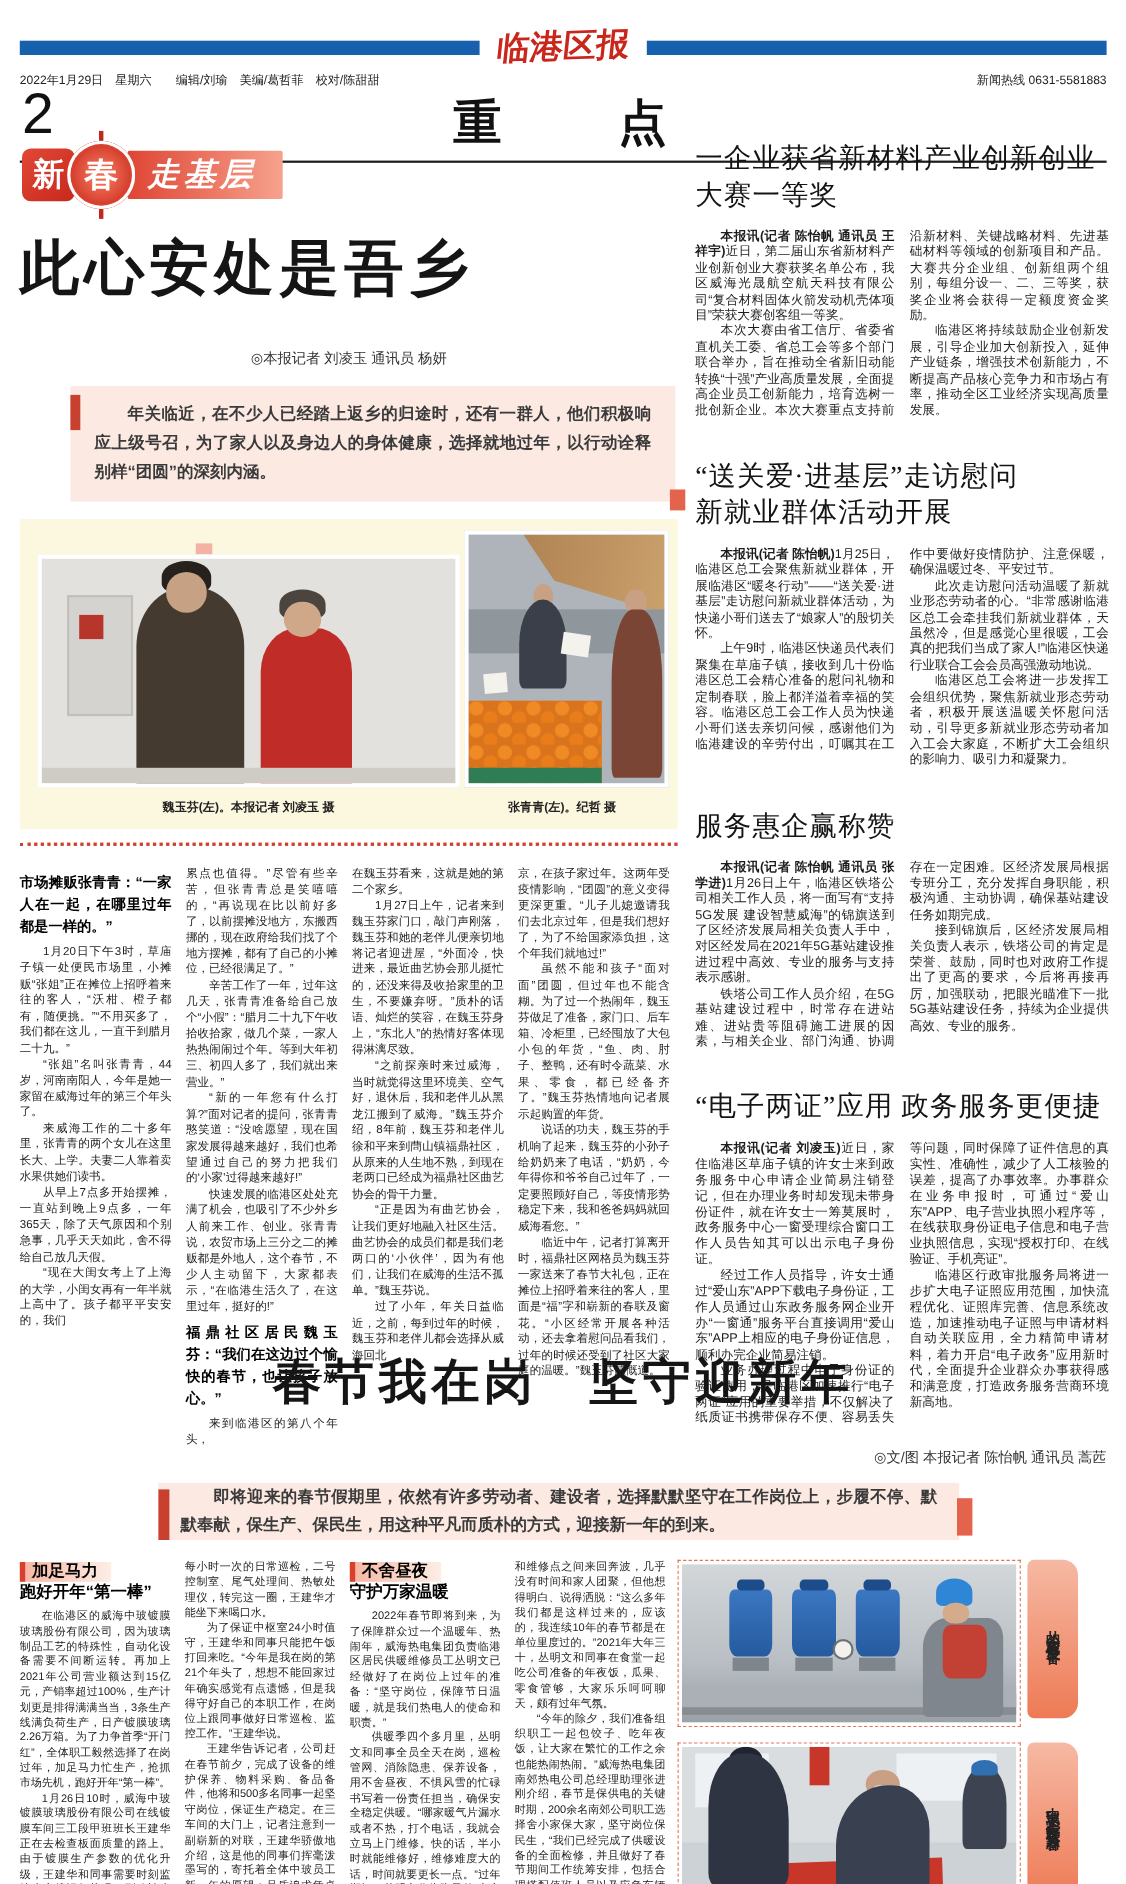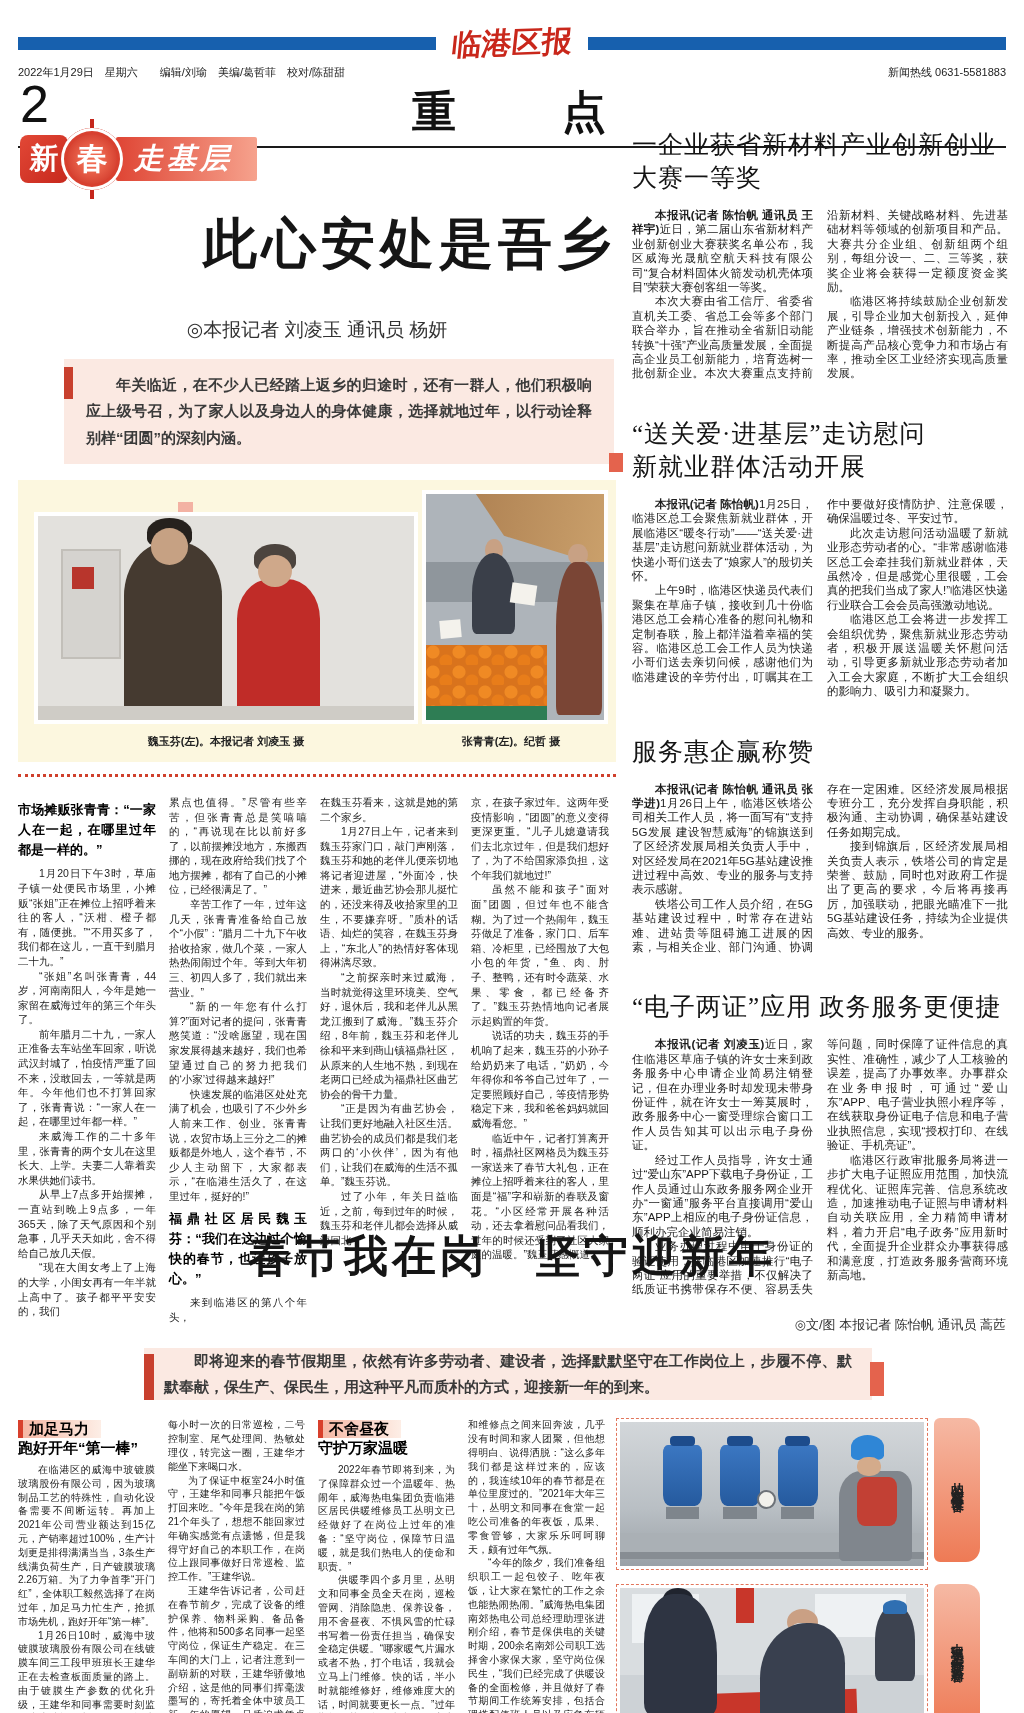--- a/index.html
+++ b/index.html
@@ -27,22 +27,22 @@
   .badge-circle{width:62px;height:62px;border-radius:50%;margin:0 -7px;z-index:2;position:relative;
               background:radial-gradient(circle,#ef6b52 20%,#c5261b 85%);
               box-shadow:inset 0 0 0 3px #fff,inset 0 0 0 6px #d8402f;
               color:#fff;font-size:31px;font-weight:bold;display:flex;align-items:center;justify-content:center;}
   .badge-circle::before{content:"";position:absolute;top:-9px;left:50%;margin-left:-2px;width:4px;height:9px;background:#c5261b;}
   .badge-circle::after{content:"";position:absolute;bottom:-9px;left:50%;margin-left:-2px;width:4px;height:9px;background:#c5261b;}
   .badge-right{height:44px;background:linear-gradient(90deg,#df4534,#f6a28d);color:#fff;
                font-size:29px;font-weight:bold;font-style:italic;letter-spacing:4px;
                display:flex;align-items:center;padding:0 24px 0 18px;border-radius:2px;}
   .f-headline{font-family:"Liberation Serif","DejaVu Serif",serif;font-weight:bold;
-              font-size:54px;letter-spacing:5px;text-align:right;margin-top:16px;color:#151515;}
-  .f-byline{text-align:center;font-size:19px;color:#333;margin-top:14px;}
+              font-size:54px;letter-spacing:5px;text-align:left;margin-top:16px;color:#151515;}
+  .f-byline{text-align:center;font-size:13px;color:#333;margin-top:14px;}
   .lead-box{position:relative;background:#fbe9e2;margin:16px 0 0 46px;width:506px;
             padding:13px 22px;font-size:15px;font-weight:600;color:#3a3a3a;
             line-height:1.75;text-indent:2em;text-align:justify;}
   .lead-box::before{content:"";position:absolute;left:0;top:8px;width:9px;height:32px;background:#c8402e;}
   .lead-box::after{content:"";position:absolute;right:-9px;bottom:-8px;width:14px;height:19px;background:#e4634d;}
   .panel{position:relative;height:282px;background:#fcf7df;margin-top:16px;}
   .deco-sq1{position:absolute;left:160px;top:22px;width:15px;height:15px;background:#f3b2a3;}
   .deco-sq2{position:absolute;left:182px;top:42px;width:13px;height:13px;background:#e8604a;}
   .photo{position:absolute;border:4px solid #fff;box-sizing:border-box;overflow:hidden;}
   .photo>div{position:absolute;}
@@ -200,21 +200,20 @@
       <div class="pcap cap1">魏玉芬(左)。本报记者 刘凌玉 摄</div>
       <div class="pcap cap2">张青青(左)。纪哲 摄</div>
     </div>
 
     <div class="dotted-rule"></div>
     <div class="f-cols">
         <div class="news-col">
           <div class="col-subhead">市场摊贩张青青：“一家人在一起，在哪里过年都是一样的。”</div>
           <p class="col-para">1月20日下午3时，草庙子镇一处便民市场里，小摊贩“张姐”正在摊位上招呼着来往的客人，“沃柑、橙子都有，随便挑。”“不用买多了，我们都在这儿，一直干到腊月二十九。”</p>
           <p class="col-para">“张姐”名叫张青青，44岁，河南南阳人，今年是她一家留在威海过年的第三个年头了。</p>
-          <p class="col-para">前年腊月二十九，一家人正准备去车站坐车回家，听说武汉封城了，怕疫情严重了回不来，没敢回去，一等就是两年。今年他们也不打算回家了，张青青说：“一家人在一起，在哪里过年都一样。”</p>
           <p class="col-para">来威海工作的二十多年里，张青青的两个女儿在这里长大、上学。夫妻二人靠着卖水果供她们读书。</p>
           <p class="col-para">从早上7点多开始摆摊，一直站到晚上9点多，一年365天，除了天气原因和个别急事，几乎天天如此，舍不得给自己放几天假。</p>
           <p class="col-para">“现在大闺女考上了上海的大学，小闺女再有一年半就上高中了。孩子都平平安安的，我们</p>
         </div>
         <div class="news-col">
           <p class="col-para cont">累点也值得。”尽管有些辛苦，但张青青总是笑嘻嘻的，“再说现在比以前好多了，以前摆摊没地方，东搬西挪的，现在政府给我们找了个地方摆摊，都有了自己的小摊位，已经很满足了。”</p>
           <p class="col-para">辛苦工作了一年，过年这几天，张青青准备给自己放个“小假”：“腊月二十九下午收拾收拾家，做几个菜，一家人热热闹闹过个年。等到大年初三、初四人多了，我们就出来营业。”</p>
           <p class="col-para">“新的一年您有什么打算?”面对记者的提问，张青青憨笑道：“没啥愿望，现在国家发展得越来越好，我们也希望通过自己的努力把我们的‘小家’过得越来越好!”</p>
           <p class="col-para">快速发展的临港区处处充满了机会，也吸引了不少外乡人前来工作、创业。张青青说，农贸市场上三分之二的摊贩都是外地人，这个春节，不少人主动留下，大家都表示，“在临港生活久了，在这里过年，挺好的!”</p>
           <div class="col-subhead">福鼎社区居民魏玉芬：“我们在这边过个愉快的春节，也让孩子放心。”</div>

